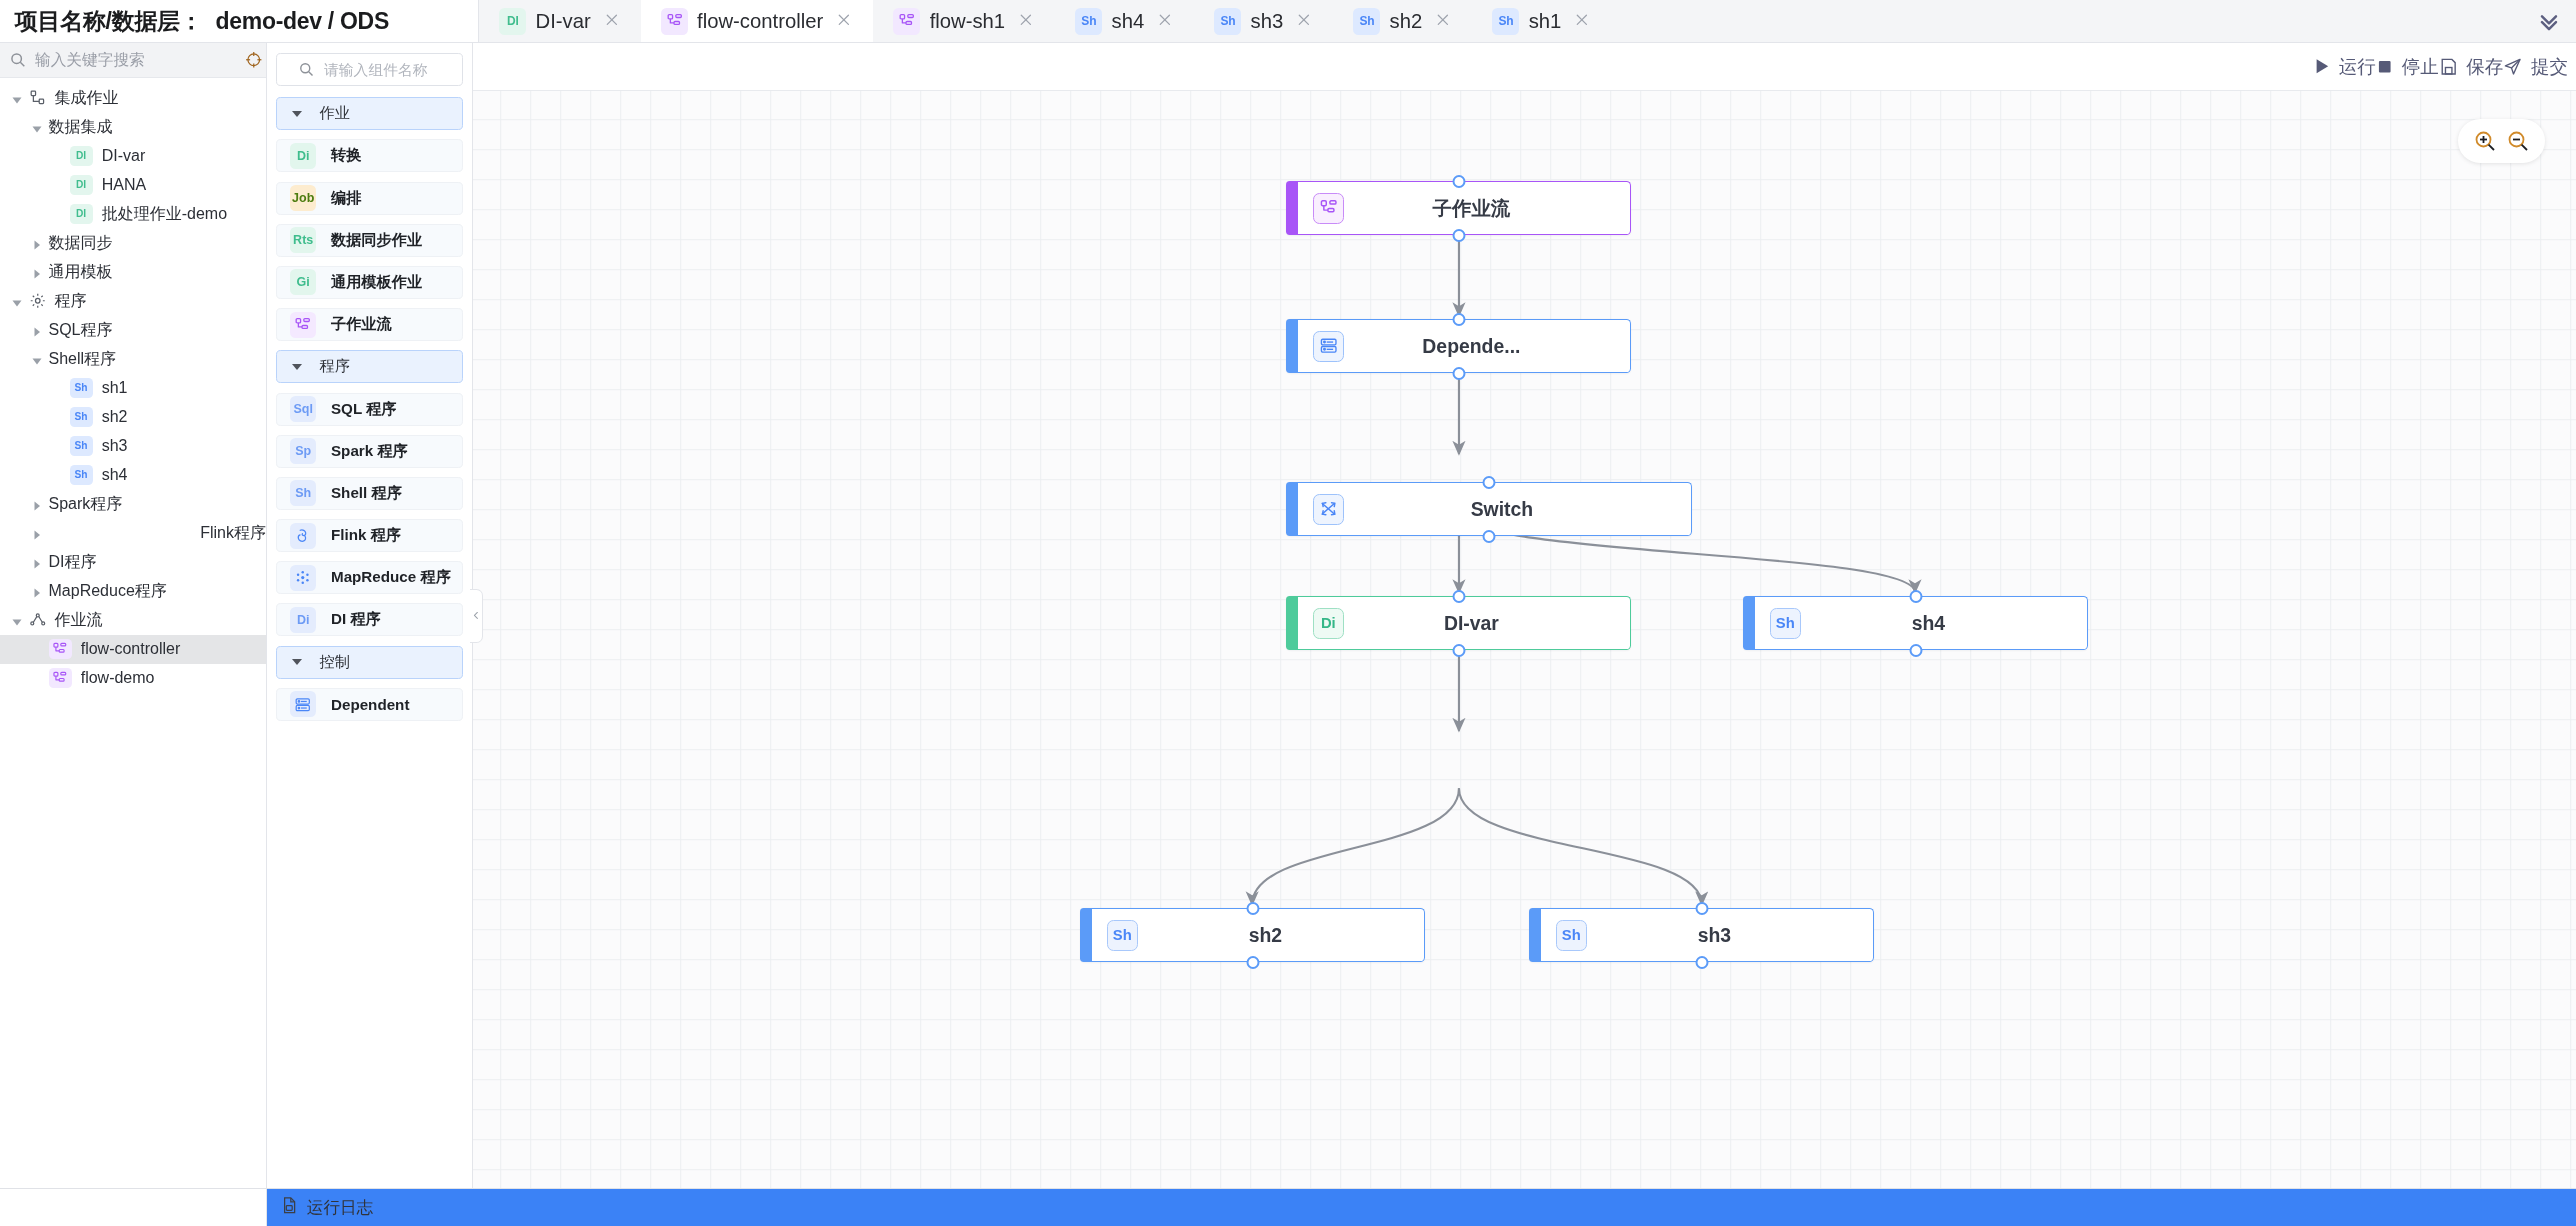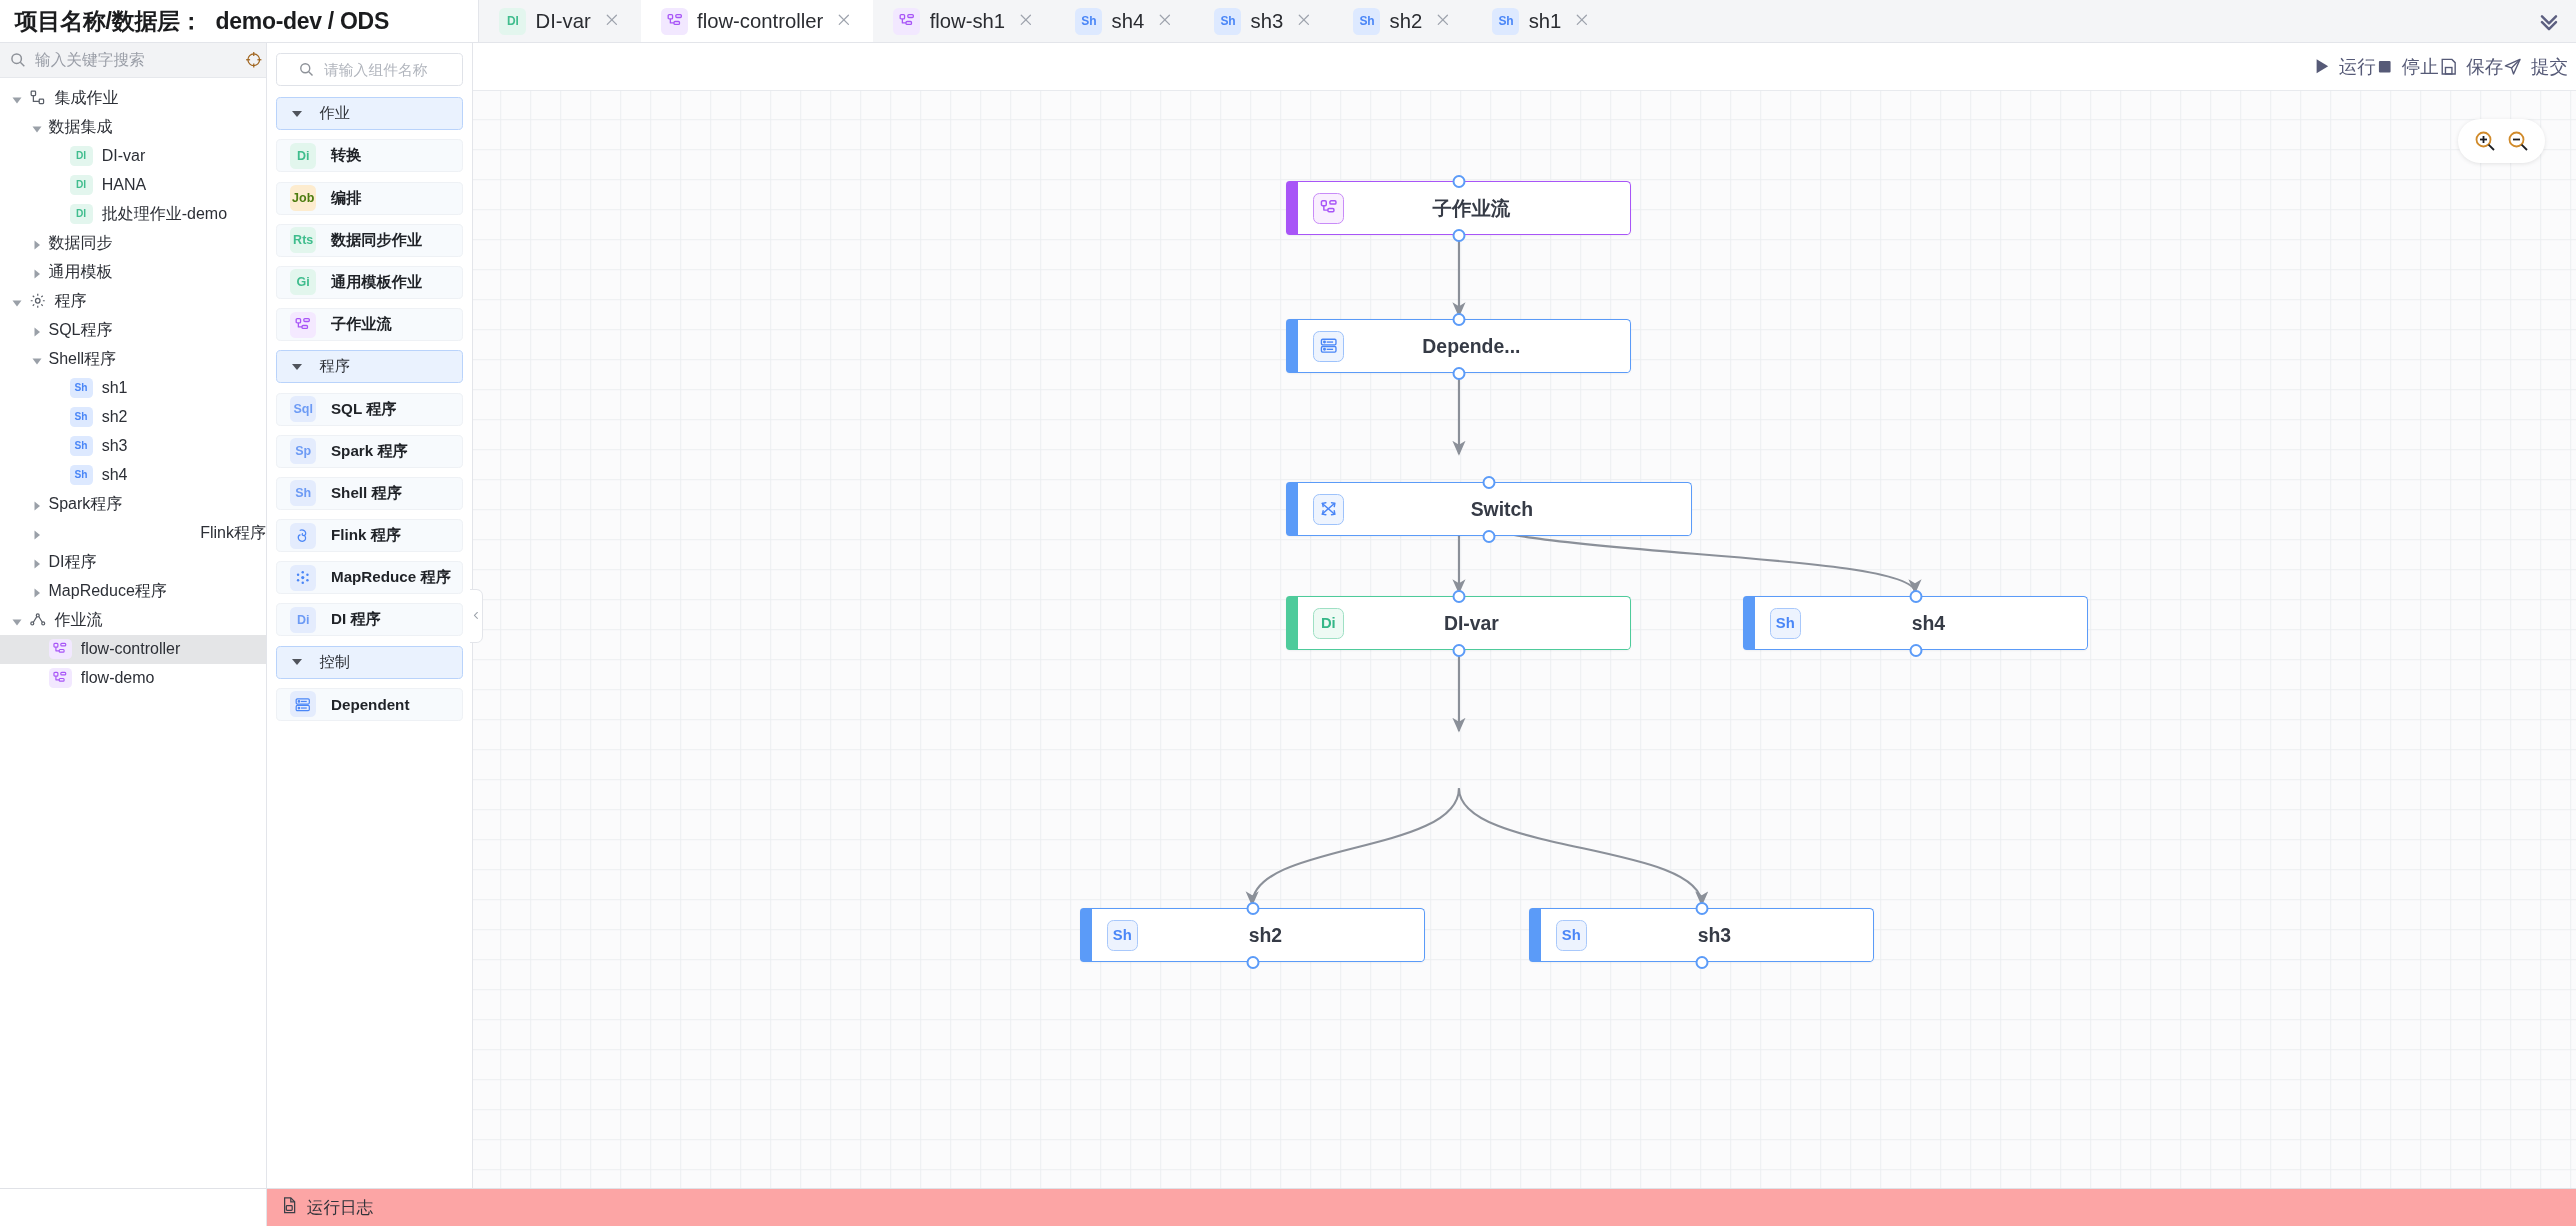--- a/index.html
+++ b/index.html
@@ -168,21 +168,21 @@
   .n-purple .node-icon   { background: #f9effe; border: 1.4px solid #c88bf8; color: #a855f7; }
   .n-blue .node-accent   { background: #5b9bf8; }
   .n-blue .node-inner    { border-color: #5b9bf8; }
   .n-blue .node-icon     { background: #eef4fe; border: 1.4px solid #9dc2fb; color: #4a86f7; }
   .n-green .node-accent  { background: #4ecb9b; }
   .n-green .node-inner   { border-color: #4ecb9b; }
   .n-green .node-icon    { background: #eefaf4; border: 1.4px solid #9ee0c4; color: #35b788; }
   .bottom-left-pad { width: 267px; flex: 0 0 267px; background: #ffffff; border-right: 0.9px solid #e3e5ea; border-top: 0.9px solid #e0e2e7; height: 38px; }
   .bottomrow { display: flex; height: 38px; flex: 0 0 38px; }
   .bottombar-main { flex: 1; display: flex; align-items: center; padding-left: 13px; gap: 8.3px;
-    background: #fca5a5; border-top: 0.9px solid #e0e2e7; font-size: 16.6px; color: #30333a; cursor: pointer; }
+    background: #3b82f6; border-top: 0.9px solid #e0e2e7; font-size: 16.6px; color: #30333a; cursor: pointer; }
 </style>
 </head>
 <body>
 
 <div class="app">
 
   <div class="toprow">
     <div class="proj-title">
       <span class="pt-label">项目名称/数据层：</span>
       <span class="pt-value">demo-dev / ODS</span>

